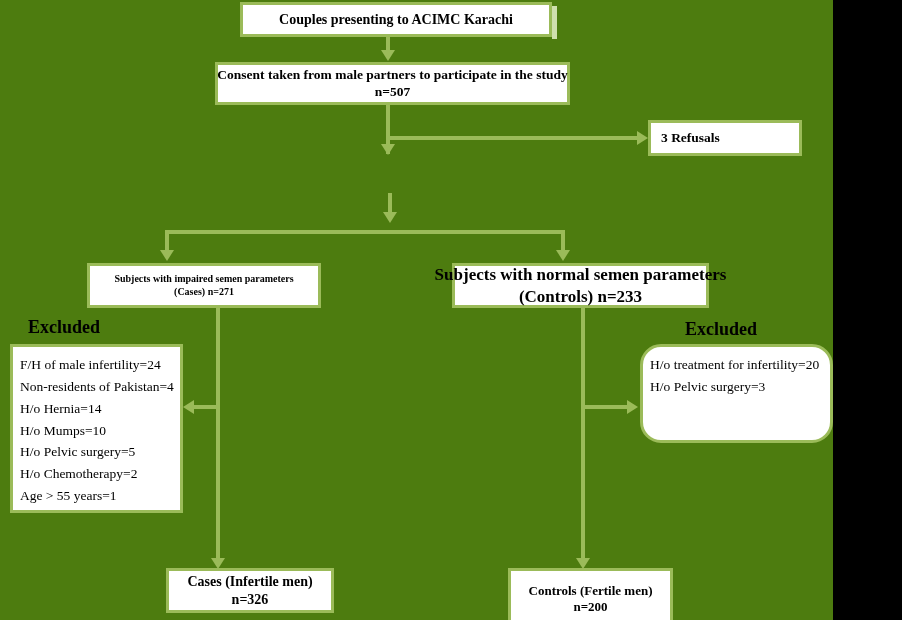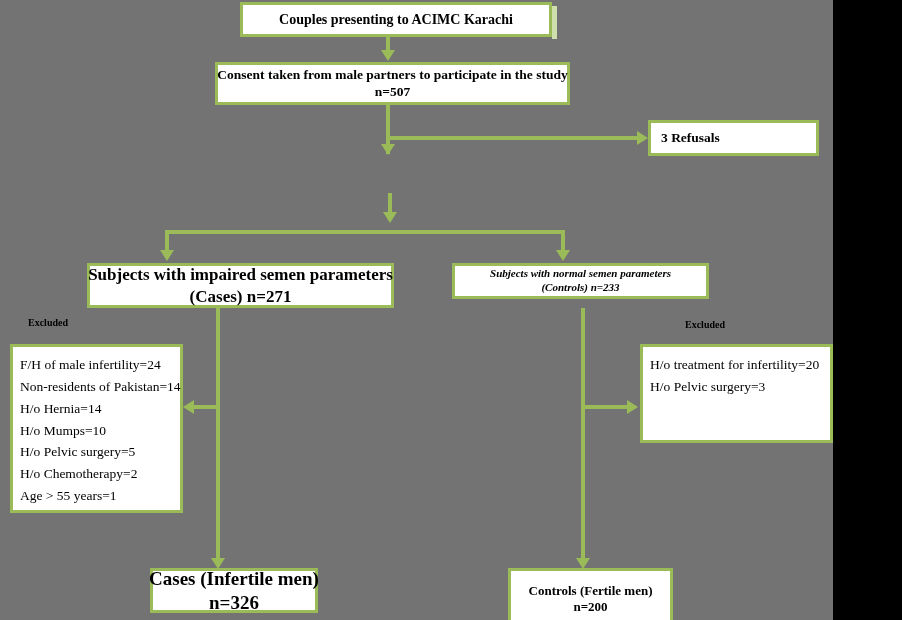--- a/index.html
+++ b/index.html
@@ -5,21 +5,21 @@
 <style>
   html, body {
     margin: 0;
     padding: 0;
     background: #ffffff;
   }
   #canvas {
     position: relative;
     width: 902px;
     height: 620px;
-    background: #737373;
+    background: #4d7c0f;
     overflow: hidden;
     font-family: "Liberation Serif", "DejaVu Serif", serif;
   }
   
   .black-band {
     position: absolute;
     top: 0;
     right: 0;
     width: 69px;
     height: 620px;
@@ -76,21 +76,21 @@
   .title-shadow {
     position: absolute;
     background: #cfdfae;
     z-index: 2;
   }
 
   
   .label {
     position: absolute;
     font-weight: bold;
-    font-size: 10px;
+    font-size: 18px;
     color: #000000;
     white-space: nowrap;
     z-index: 4;
   }
 
   
   .conn-v, .conn-h {
     position: absolute;
     background: #9BBB59;
     z-index: 1;
@@ -138,40 +138,40 @@
     <div class="line">Consent taken from male partners to participate in the study</div>
     <div class="line">n=507</div>
   </div>
 
   <div class="conn-v" style="left:386px; top:105px; width:4px; height:49px;"></div>
   <div class="arrow arrow-down" style="left:381px; top:144px;"></div>
 
   <div class="conn-h" style="left:386px; top:136px; width:255px; height:4px;"></div>
   <div class="arrow arrow-right" style="left:637px; top:131px;"></div>
 
-  <div class="node bold leftalign" style="left:648px; top:120px; width:171px; height:36px; font-size:13.5px;">
+  <div class="node bold leftalign" style="left:648px; top:120px; width:154px; height:36px; font-size:13.5px;">
     <div class="line">3 Refusals</div>
   </div>
 
 
   <div class="conn-v" style="left:388px; top:193px; width:4px; height:22px;"></div>
   <div class="arrow arrow-down" style="left:383px; top:212px;"></div>
 
   <div class="conn-h" style="left:165px; top:230px; width:400px; height:4px;"></div>
   <div class="conn-v" style="left:165px; top:230px; width:4px; height:24px;"></div>
   <div class="arrow arrow-down" style="left:160px; top:250px;"></div>
   <div class="conn-v" style="left:561px; top:230px; width:4px; height:24px;"></div>
   <div class="arrow arrow-down" style="left:556px; top:250px;"></div>
 
-  <div class="node bold" style="left:87px; top:263px; width:307px; height:45px; font-size:17px;align-items:center;">
+  <div class="node bold" style="left:87px; top:263px; width:234px; height:45px; font-size:10px;align-items:center;">
     <div class="line">Subjects with impaired semen parameters</div>
     <div class="line">(Cases) n=271</div>
   </div>
 
-  <div class="node bold" style="left:452px; top:263px; width:257px; height:36px; font-size:11px;font-style:italic;">
+  <div class="node bold" style="left:452px; top:263px; width:257px; height:45px; font-size:17px;">
     <div class="line">Subjects with normal semen parameters</div>
     <div class="line">(Controls) n=233</div>
   </div>
 
   <div class="conn-v" style="left:216px; top:308px; width:4px; height:256px;"></div>
   <div class="arrow arrow-down" style="left:211px; top:558px;"></div>
 
   <div class="conn-v" style="left:581px; top:308px; width:4px; height:256px;"></div>
   <div class="arrow arrow-down" style="left:576px; top:558px;"></div>
 
@@ -180,34 +180,34 @@
 
   <div class="conn-h" style="left:583px; top:405px; width:46px; height:4px;"></div>
   <div class="arrow arrow-right" style="left:627px; top:400px;"></div>
 
   <div class="label" style="left:28px; top:317px;">Excluded</div>
 
   <div class="label" style="left:685px; top:319px;">Excluded</div>
 
   <div class="listbox" style="left:10px; top:344px; width:173px; height:169px;" id="exclusions-left">
       <div class="line">F/H of male infertility=24</div>
-      <div class="line">Non-residents of Pakistan=14</div>
+      <div class="line">Non-residents of Pakistan=4</div>
       <div class="line">H/o Hernia=14</div>
       <div class="line">H/o Mumps=10</div>
       <div class="line">H/o Pelvic surgery=5</div>
       <div class="line">H/o Chemotherapy=2</div>
       <div class="line">Age &gt; 55 years=1</div>
     </div>
 
-  <div class="listbox" style="left:640px; top:344px; width:193px; height:99px;" id="exclusions-right">
+  <div class="listbox" style="left:640px; top:344px; width:193px; height:99px;border-radius:21px;" id="exclusions-right">
       <div class="line">H/o treatment for infertility=20</div>
       <div class="line">H/o Pelvic surgery=3</div>
     </div>
 
-  <div class="node bold" style="left:150px; top:568px; width:168px; height:45px; font-size:19px;">
+  <div class="node bold" style="left:166px; top:568px; width:168px; height:45px; font-size:14px;">
     <div class="line">Cases (Infertile men)</div>
     <div class="line">n=326</div>
   </div>
 
   <div class="node bold" style="left:508px; top:568px; width:165px; height:62px; font-size:13px;">
     <div class="line">Controls (Fertile men)</div>
     <div class="line">n=200</div>
   </div>
 
   <div class="black-band"></div>

